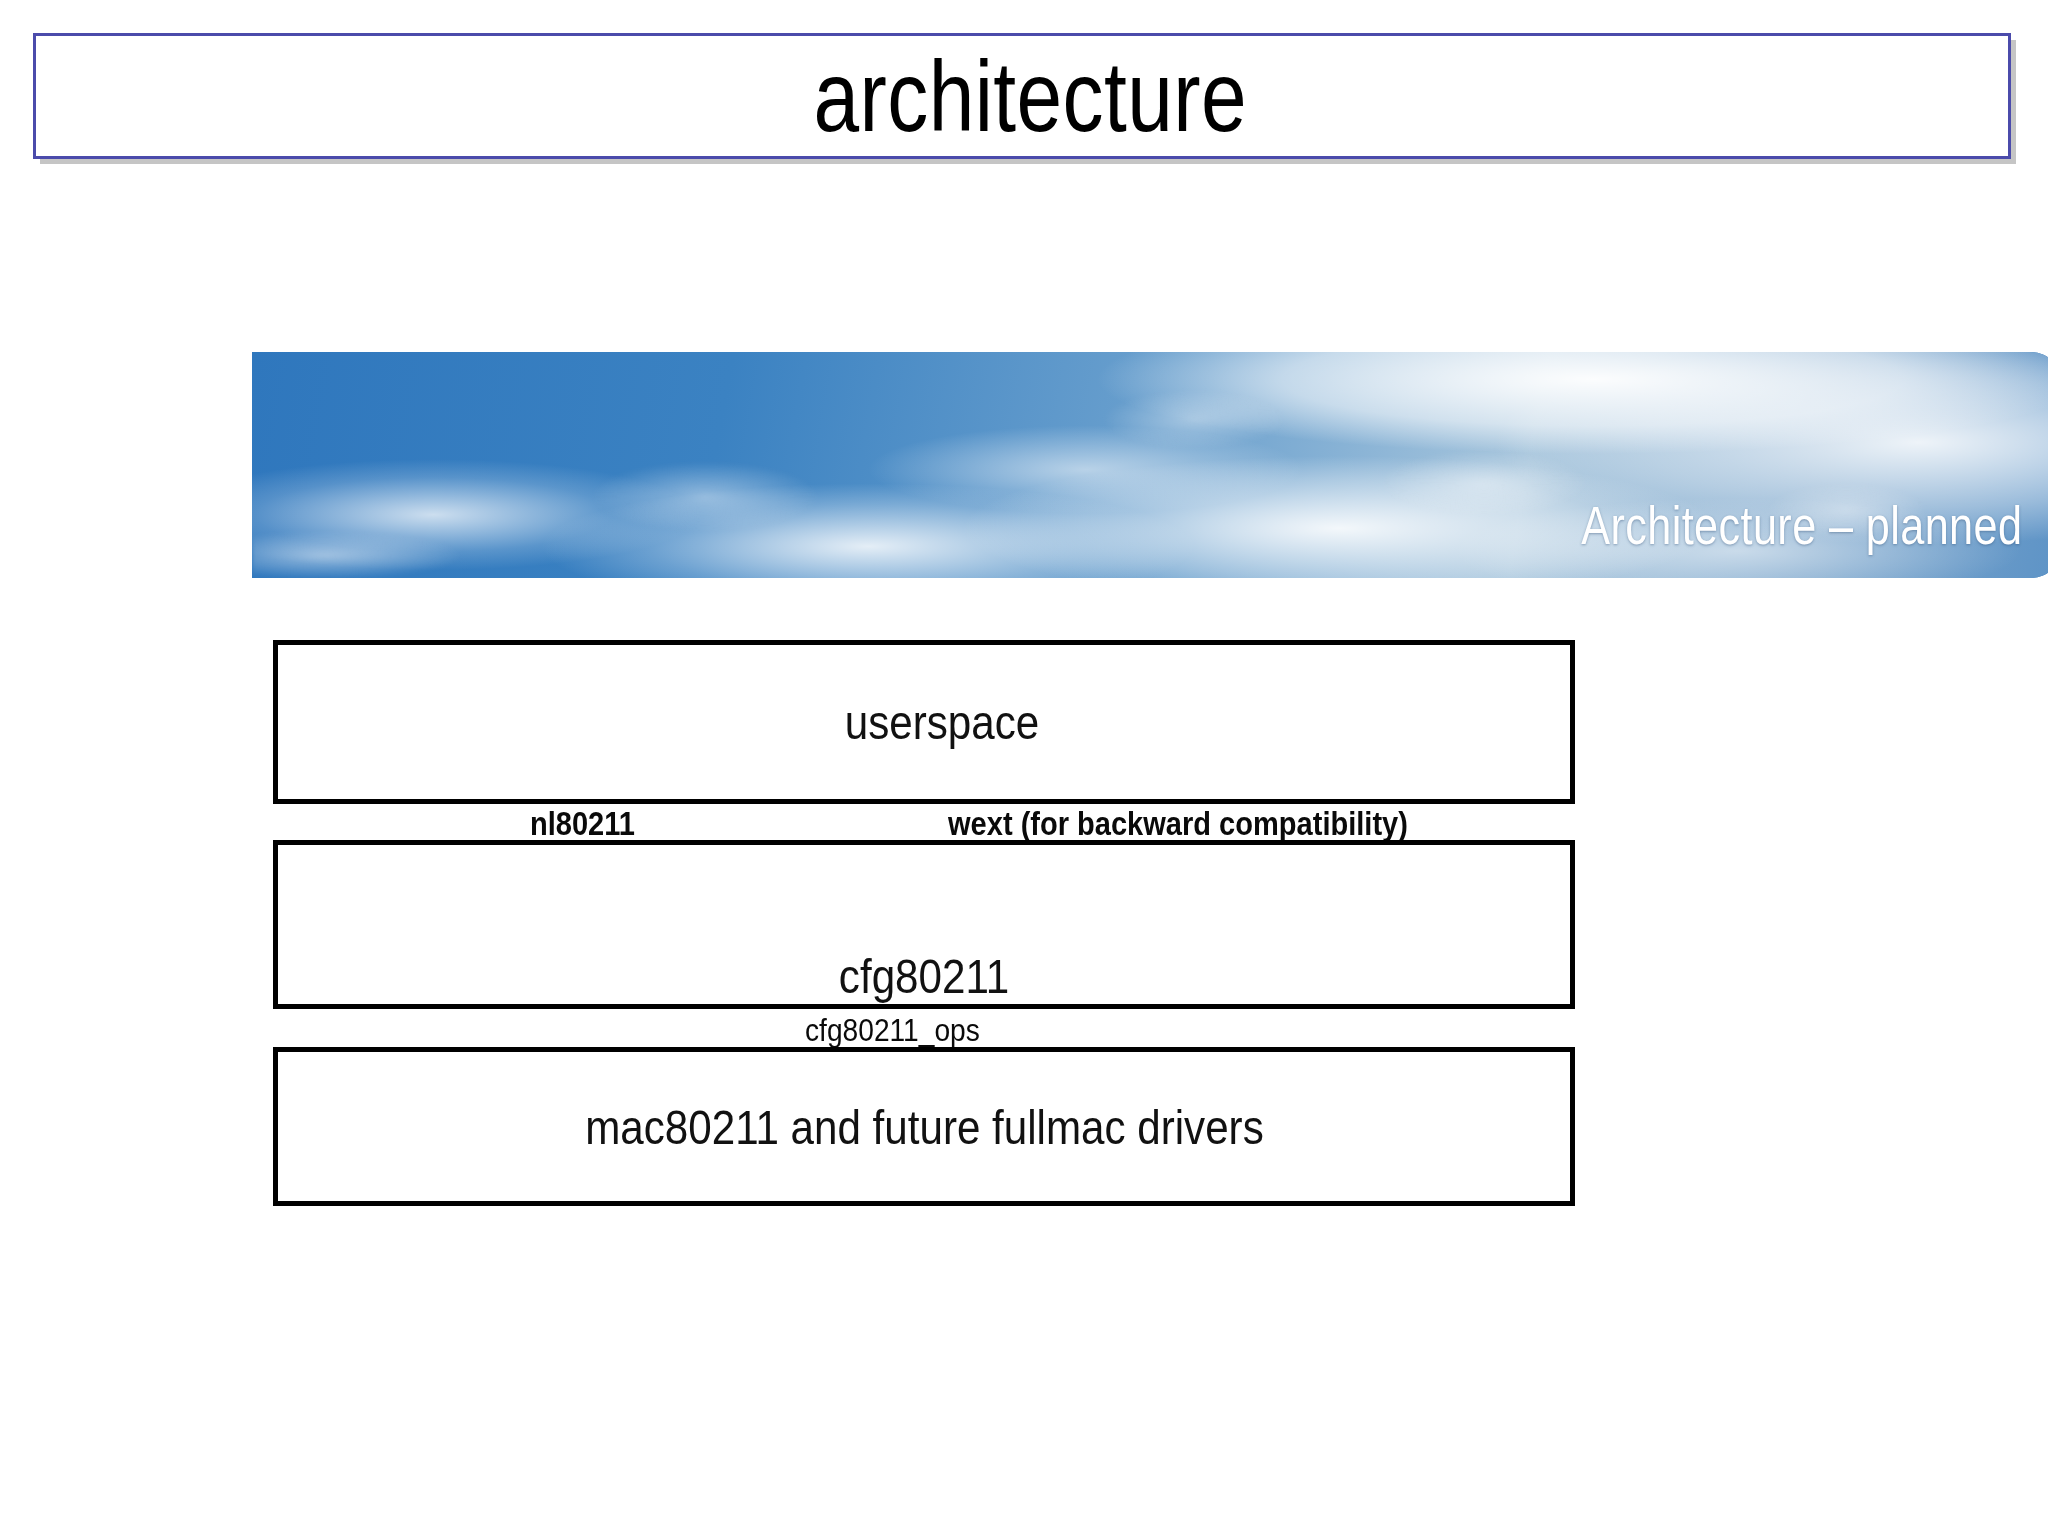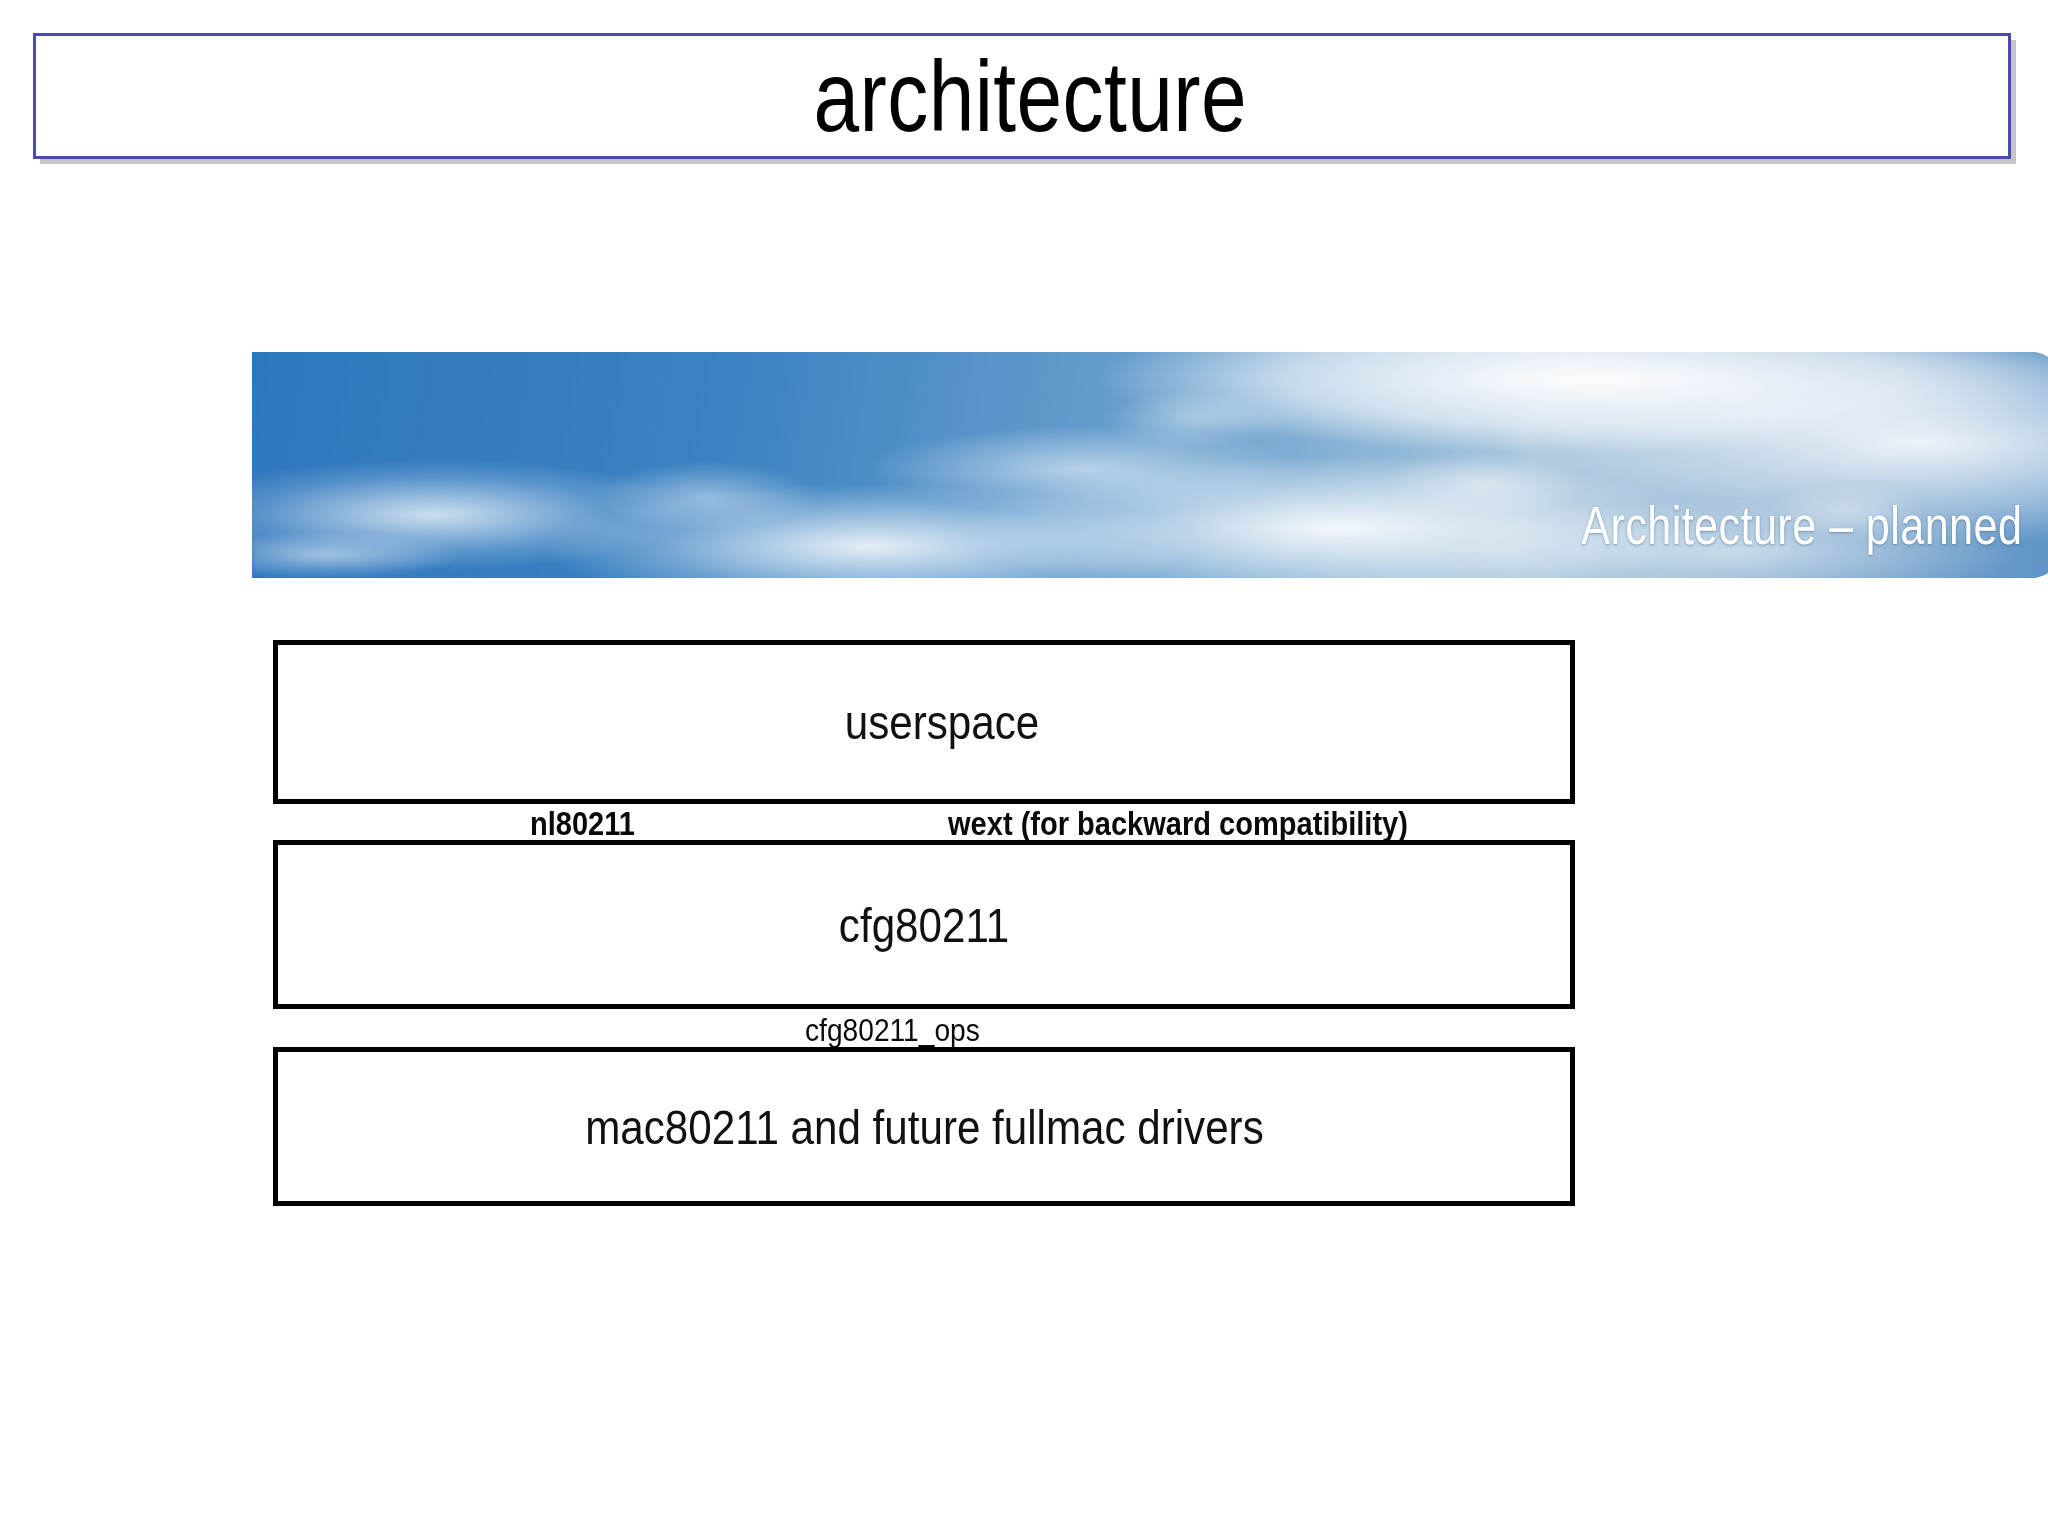--- a/index.html
+++ b/index.html
@@ -110,21 +110,21 @@
     font-family: "Liberation Sans Narrow", "Liberation Sans", sans-serif;
     font-size: 49px;
     font-weight: 400;
     color: #111111;
     white-space: nowrap;
     transform: scaleX(0.86);
     transform-origin: center center;
   }
 
   #box-userspace { top: 640px;  height: 164px; padding-left: 36px; }
-  #box-cfg80211  { top: 840px;  height: 169px; }
+  #box-cfg80211  { top: 840px;  height: 169px; align-items: flex-end; }
   #box-mac80211  { top: 1047px; height: 159px; }
 
   
   .iface-label {
     position: absolute;
     font-family: "Liberation Sans Narrow", "Liberation Sans", sans-serif;
     font-size: 33px;
     font-weight: 600;
     color: #0a0a0a;
     white-space: nowrap;

